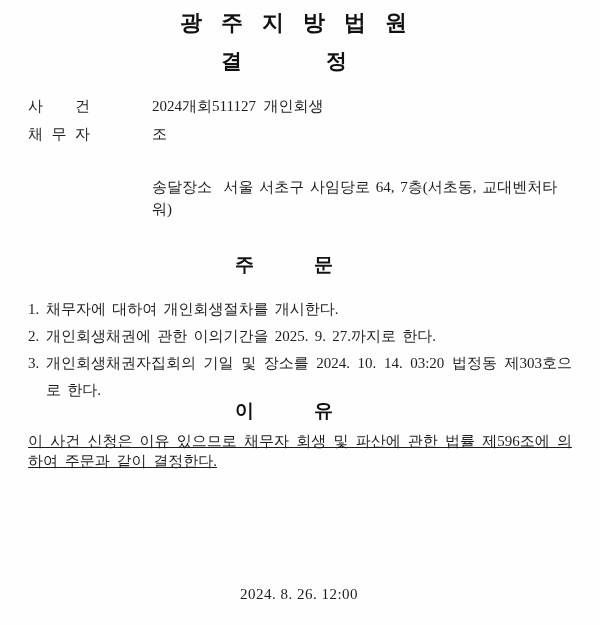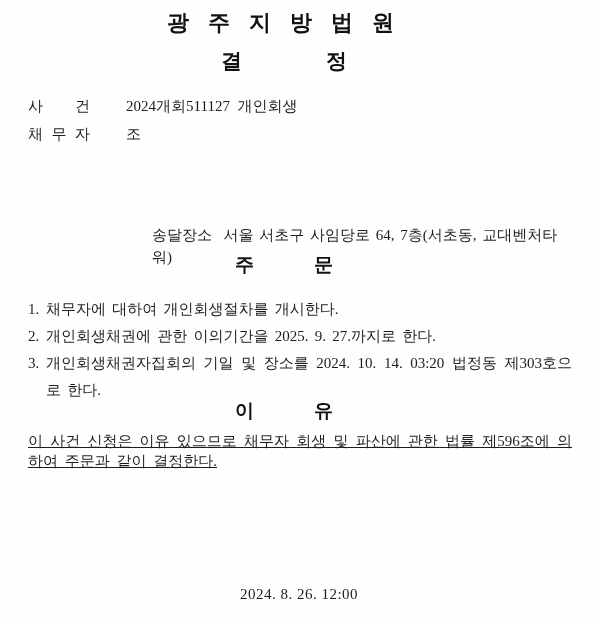--- a/index.html
+++ b/index.html
@@ -24,21 +24,21 @@
     display: flex;
     justify-content: center;
     font-family: "Liberation Sans", sans-serif;
     font-weight: bold;
     color: #111;
   }
   .court-name {
     top: 8px;
     font-size: 22px;
     letter-spacing: 19px;
-    padding-left: 6px;
+    padding-left: 19px;
   }
   .decision-title {
     top: 47px;
     font-size: 21px;
     gap: 84px;
   }
   .section-heading {
     font-size: 19px;
     gap: 60px;
   }
@@ -54,32 +54,31 @@
     font-size: 15px;
   }
   .case-row { top: 97px; }
   .debtor-row { top: 125px; }
   .row-label {
     width: 62px;
     display: inline-flex;
     justify-content: space-between;
   }
   .row-value {
-    margin-left: 36px;
+    margin-left: 62px;
     white-space: pre-wrap;
   }
 
   .address-block {
     position: absolute;
     left: 152px;
     right: 28px;
     top: 176px;
     font-size: 15px;
     line-height: 22px;
-    margin-top: 48px;
   }
   .address-line { white-space: pre-wrap; word-spacing: 2px; }
 
   .order-list {
     position: absolute;
     left: 28px;
     right: 28px;
     top: 296px;
     font-size: 15px;
     line-height: 27px;

